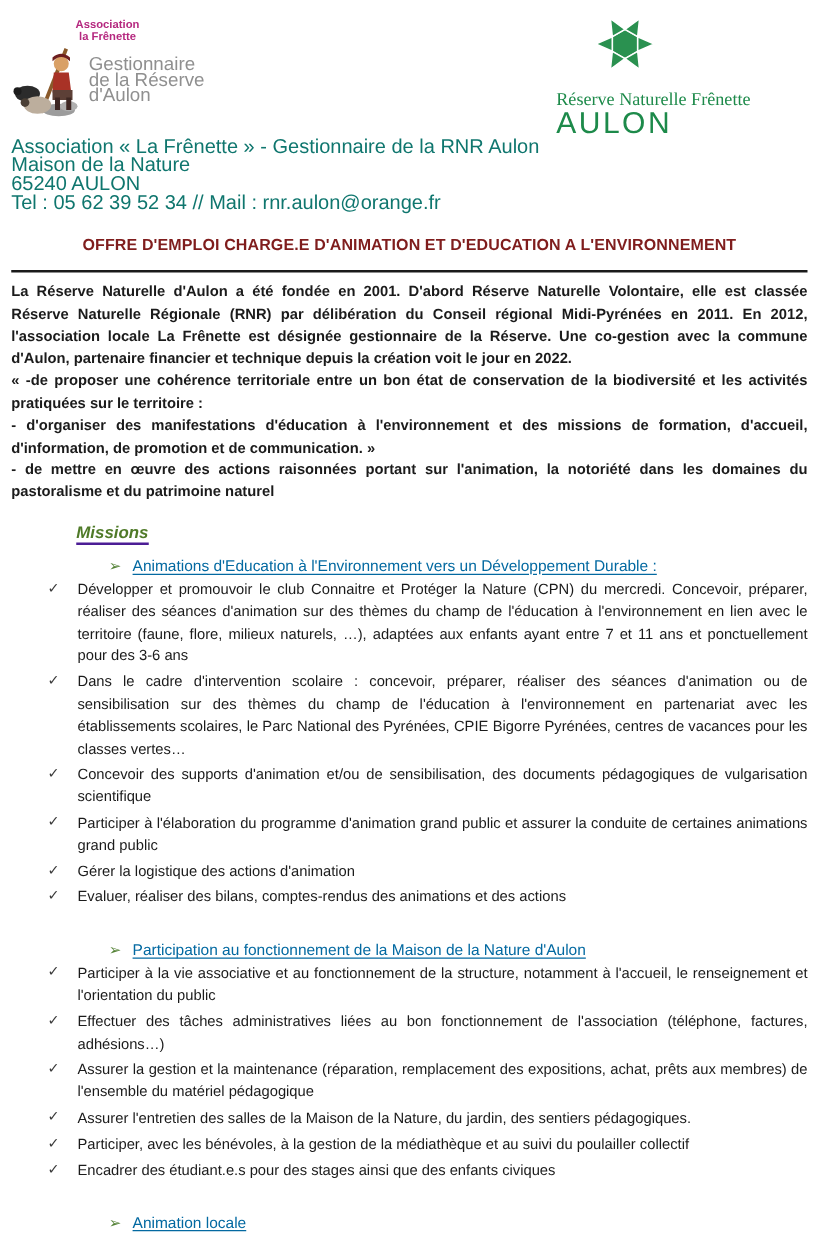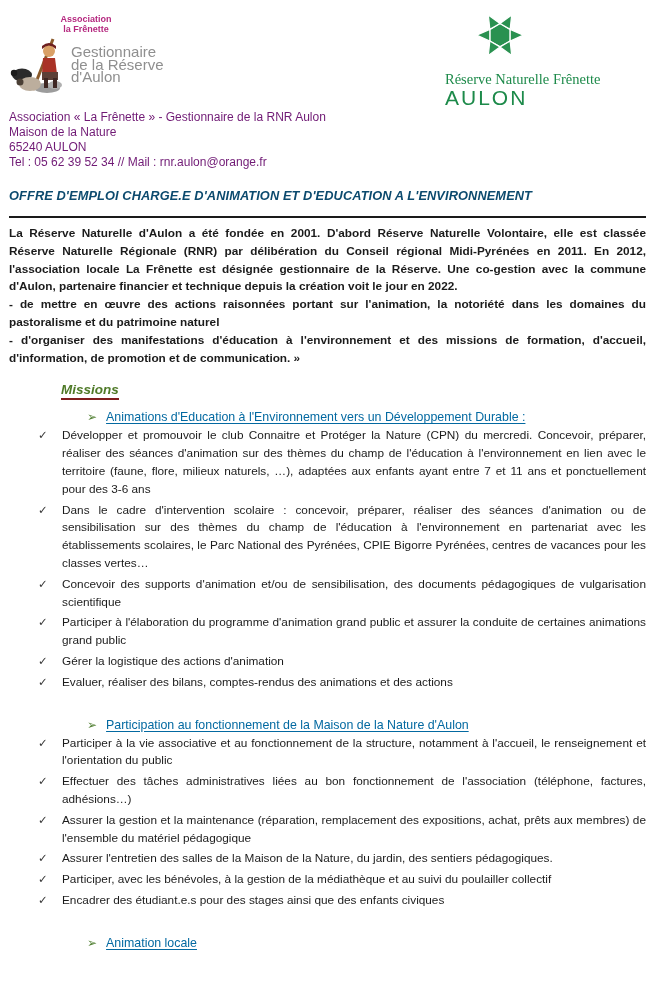--- a/index.html
+++ b/index.html
@@ -11,33 +11,33 @@
   
   .header{display:flex;justify-content:space-between;align-items:flex-start;height:92px;}
   .logo-left{width:150px;}
   .logo-title{color:#b5287f;font-weight:bold;font-size:9px;line-height:10px;margin:6px 0 2px 4px;text-align:center;}
   .logo-body{display:flex;align-items:flex-start;}
   .logo-art{width:56px;height:58px;flex:0 0 auto;}
   .logo-sub{color:#8f8f8f;font-size:15px;line-height:12.5px;margin:10px 0 0 6px;white-space:nowrap;}
   .logo-right{width:195px;margin-right:6px;display:flex;flex-direction:column;align-items:flex-start;}
   .star-wrap{margin-left:28px;}
   .rnr-line1{font-family:"Liberation Serif",serif;color:#1d8a4a;font-size:14.5px;line-height:16px;margin-top:1px;white-space:nowrap;}
-  .rnr-line2{color:#1d8a4a;font-size:21px;line-height:22px;letter-spacing:2px;font-weight:500;}
+  .rnr-line2{color:#1d8a4a;font-size:24px;line-height:22px;letter-spacing:2px;font-weight:500;}
   
-  .address{margin-top:10px;font-size:12px;line-height:15px;color:#701a75;}
+  .address{margin-top:10px;font-size:16px;line-height:15px;color:#0f766e;}
   
-  .title{margin:18px 0 0 0;text-align:left;font-size:12.8px;font-weight:bold;color:#0c4a6e;letter-spacing:0.1px;font-style:italic;}
+  .title{margin:18px 0 0 0;text-align:center;font-size:12.8px;font-weight:bold;color:#7f1d1d;letter-spacing:0.1px;}
   .rule{border:none;border-top:2px solid #1a1a1a;margin:13px 0 7px 0;}
   
   .intro p{margin:0;font-size:11.8px;line-height:17.8px;text-align:justify;color:#1b1b1b;font-weight:bold;}
   
   .missions-heading{margin:15px 0 0 52px;font-size:13.5px;}
   .missions-heading span{
     color:#4f7a28;font-weight:bold;font-style:italic;
-    border-bottom:2px solid #7f1d1d;padding-bottom:1px;
+    border-bottom:2px solid #4c1d95;padding-bottom:1px;
   }
   .sec-head{margin:26px 0 3px 78px;font-size:12.4px;}
   .sec-head.first{margin-top:13px;}
   .sec-head .arrow{color:#538135;margin-right:9px;font-size:12px;}
   .sec-head .sec-title{color:#0369a1;text-decoration:underline;text-underline-offset:2px;}
   ul.checklist{list-style:none;margin:2px 0 0 0;padding:0 0 0 53px;}
   ul.checklist li{
     position:relative;font-size:11.8px;line-height:17.8px;
     text-align:justify;margin:0 0 3px 0;color:#1b1b1b;
   }
@@ -109,22 +109,23 @@
       <div>Maison de la Nature</div>
       <div>65240 AULON</div>
       <div>Tel : 05 62 39 52 34 // Mail : rnr.aulon@orange.fr</div>
     </div>
 
   <h1 class="title">OFFRE D'EMPLOI CHARGE.E D'ANIMATION ET D'EDUCATION A L'ENVIRONNEMENT</h1>
   <hr class="rule">
 
   <div class="intro" id="intro">
       <p>La Réserve Naturelle d'Aulon a été fondée en 2001. D'abord Réserve Naturelle Volontaire, elle est classée Réserve Naturelle Régionale (RNR) par délibération du Conseil régional Midi-Pyrénées en 2011. En 2012, l'association locale La Frênette est désignée gestionnaire de la Réserve. Une co-gestion avec la commune d'Aulon, partenaire financier et technique depuis la création voit le jour en 2022.</p>
+      <p>« -de proposer une cohérence territoriale entre un bon état de conservation de la biodiversité et les activités pratiquées sur le territoire :</p>
+      <p>- d'organiser des manifestations d'éducation à l'environnement et des missions de formation, d'accueil, d'information, de promotion et de communication. »</p>
       <p>- de mettre en œuvre des actions raisonnées portant sur l'animation, la notoriété dans les domaines du pastoralisme et du patrimoine naturel</p>
-      <p>- d'organiser des manifestations d'éducation à l'environnement et des missions de formation, d'accueil, d'information, de promotion et de communication. »</p>
     </div>
 
   <div class="missions-heading">
     <span>Missions</span>
   </div>
 
   <div id="sections">
       <div class="sec-head first"><span class="arrow">➢</span><span class="sec-title">Animations d'Education à l'Environnement vers un Développement Durable :</span></div>
       <ul class="checklist">
         <li><span class="check">✓</span><span>Développer et promouvoir le club Connaitre et Protéger la Nature (CPN) du mercredi. Concevoir, préparer, réaliser des séances d'animation sur des thèmes du champ de l'éducation à l'environnement en lien avec le territoire (faune, flore, milieux naturels, …), adaptées aux enfants ayant entre 7 et 11 ans et ponctuellement pour des 3-6 ans</span></li>

